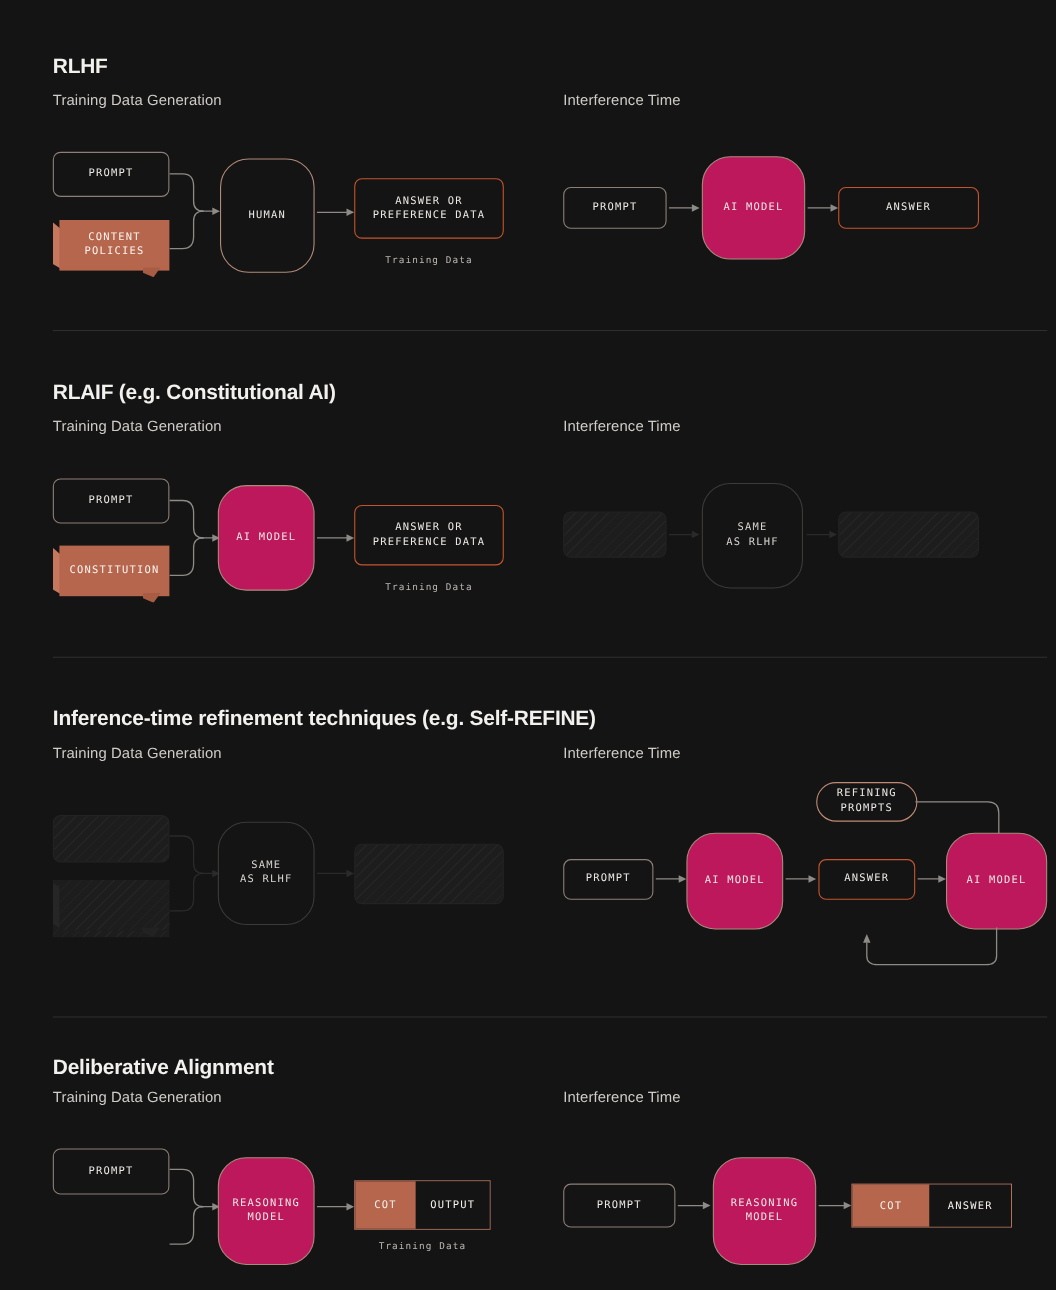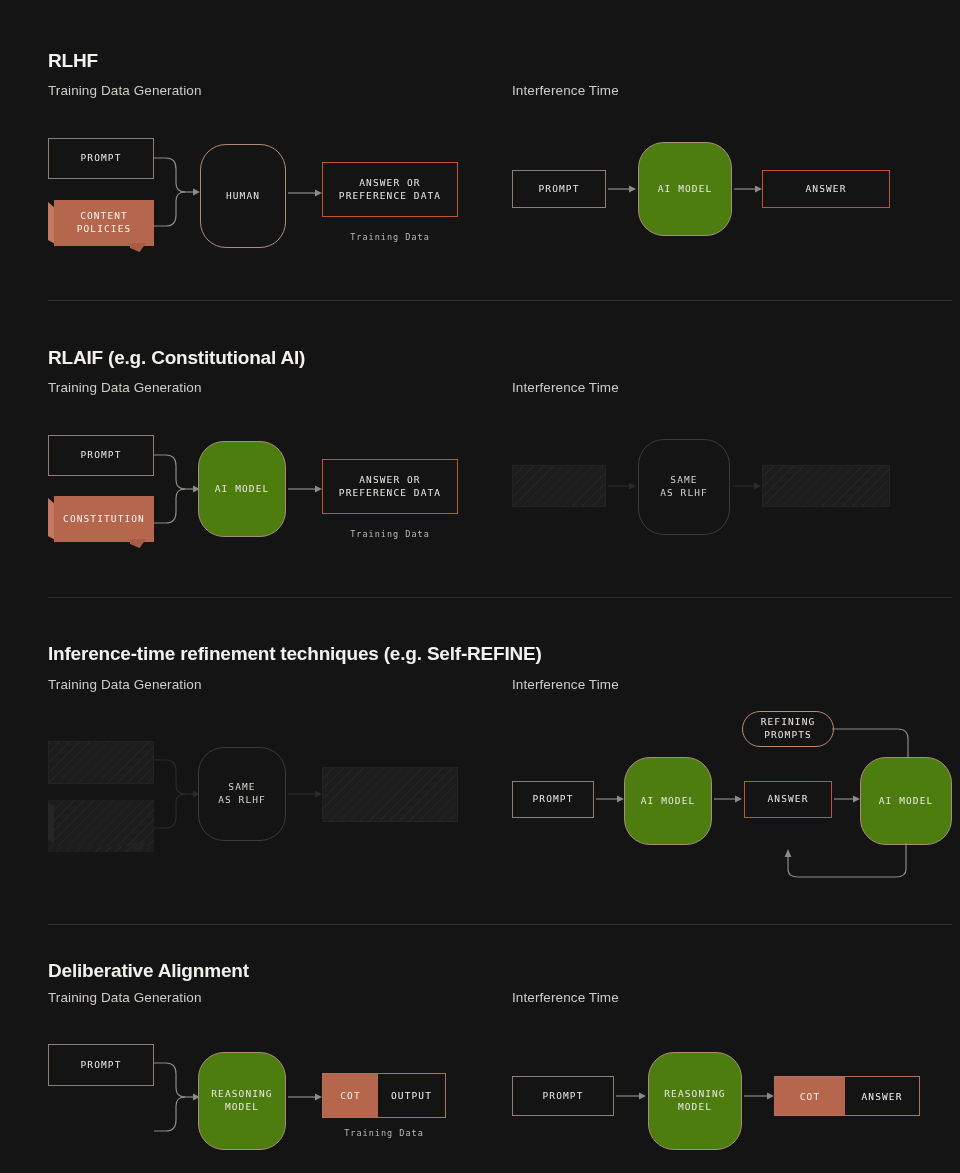--- a/index.html
+++ b/index.html
@@ -57,36 +57,37 @@
     display: flex;
     align-items: center;
     justify-content: center;
     text-align: center;
     font-family: "DejaVu Sans Mono", monospace;
     font-size: 9.5px;
     letter-spacing: 1.1px;
     line-height: 1.35;
     color: #ece8e4;
     white-space: pre-line;
+    border-radius: 7px;
   }
 
   
   .box {
     border: 1.2px solid #8d7f77;
     background: #141414;
   }
   .box.accent { border-color: #c4542e; }
 
   
   .blob {
     border: 1.3px solid #b08a78;
     border-radius: 26px;
     background: #141414;
   }
-  .blob.filled { background: #4d7c0f; border-color: #a98b7c; }
+  .blob.filled { background: #be185d; border-color: #a98b7c; }
 
   
   .pill {
     border: 1.3px solid #c08a72;
     border-radius: 999px;
     background: #141414;
   }
 
   
   .doc { position: absolute; }

